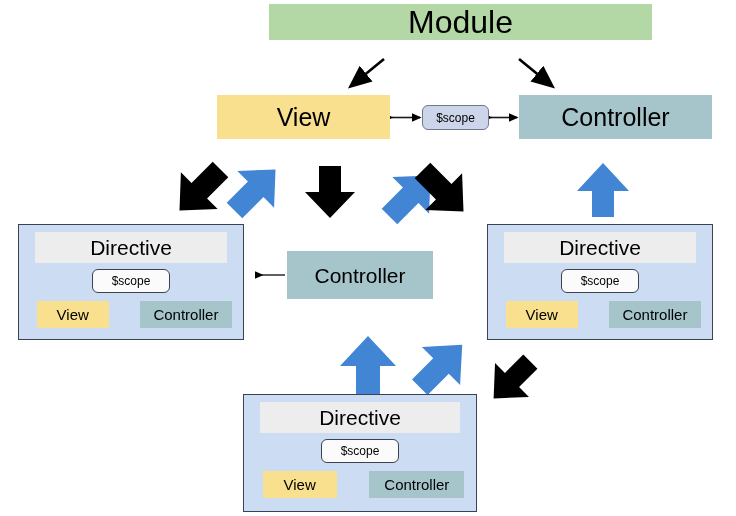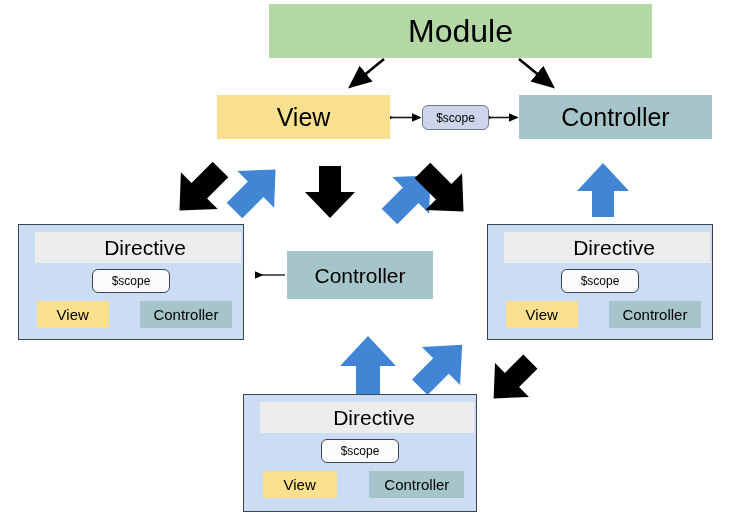--- a/index.html
+++ b/index.html
@@ -27,21 +27,21 @@
     color: #000000;
     line-height: 1;
     white-space: nowrap;
   }
 
   
   .module-box {
     left: 269px;
     top: 4px;
     width: 383px;
-    height: 54px;
+    height: 36px;
     background: #b3d7a5;
     font-size: 32px;
   }
   .view-top {
     left: 217px;
     top: 95px;
     width: 173px;
     height: 44px;
     background: #f8e08e;
     font-size: 25px;
@@ -92,21 +92,20 @@
     top: 7px;
     width: 86%;
     height: 31px;
     background: #ededed;
     display: flex;
     align-items: center;
     justify-content: center;
     font-size: 21px;
     color: #000;
     white-space: nowrap;
-    padding-left: 14px;
   }
   .directive .d-scope {
     position: absolute;
     left: 50%;
     transform: translateX(-50%);
     top: 44px;
     width: 76px;
     height: 22px;
     background: #fbfbfb;
     border: 1px solid #3b4353;

